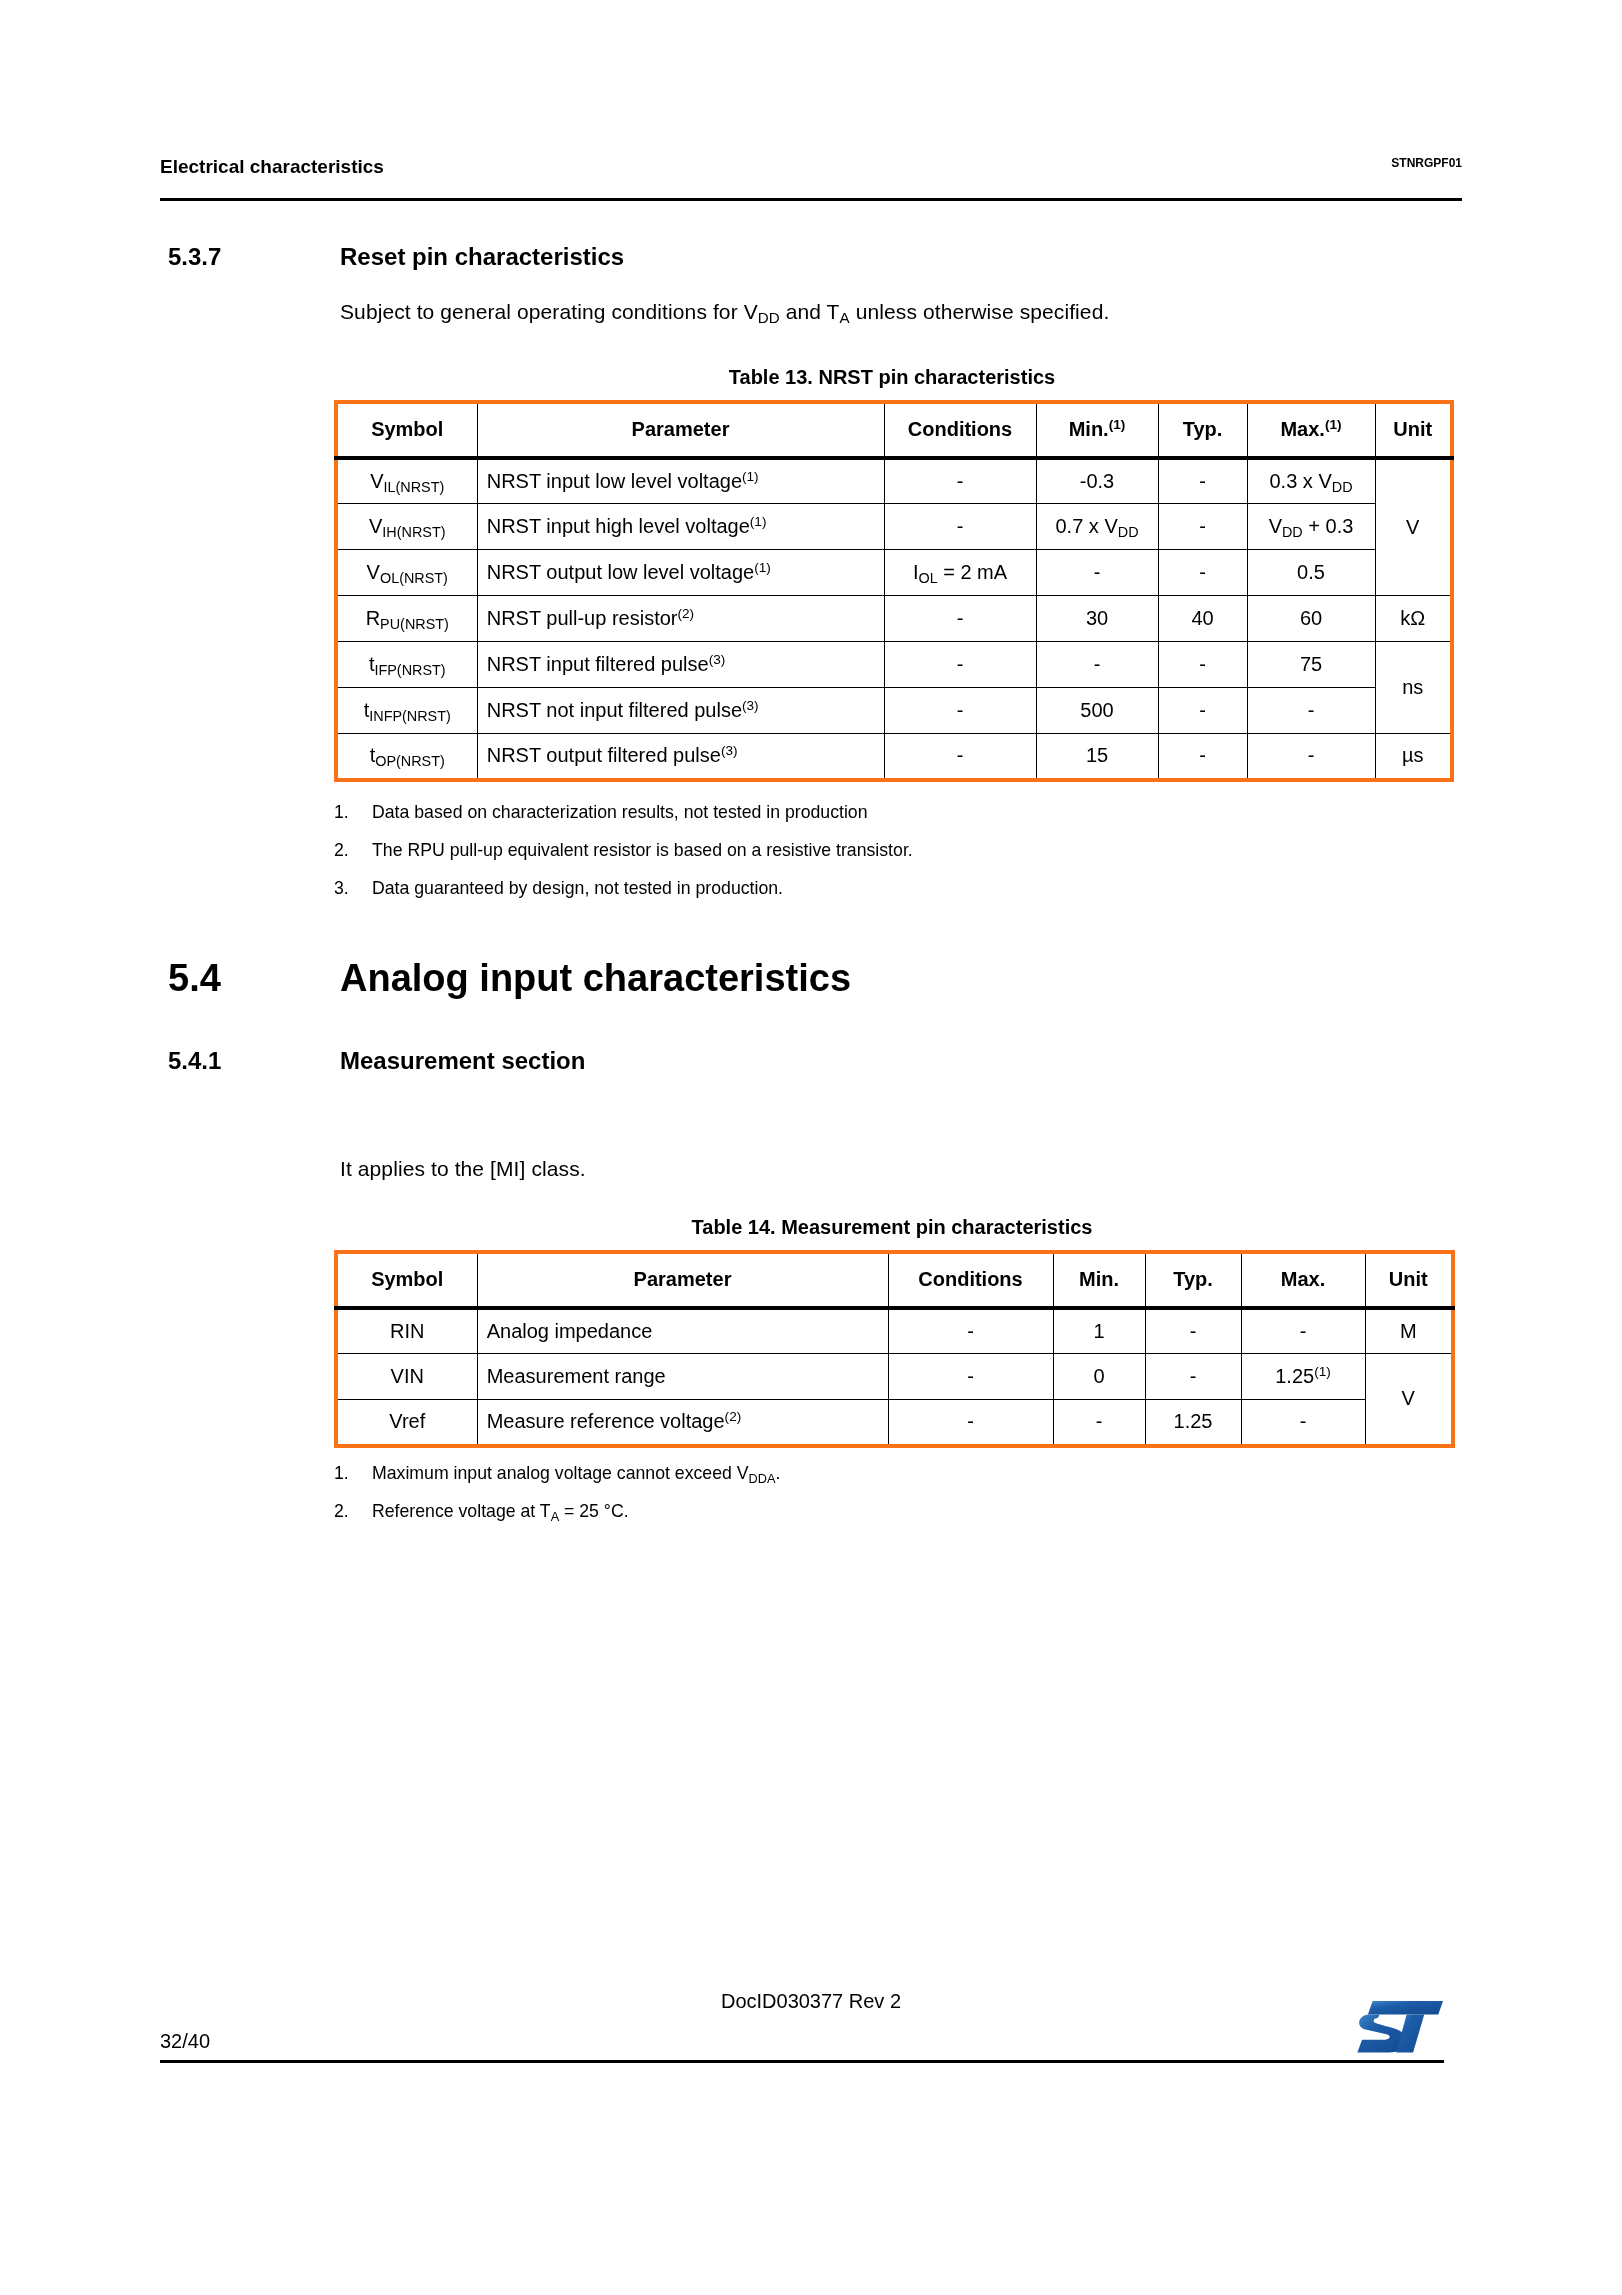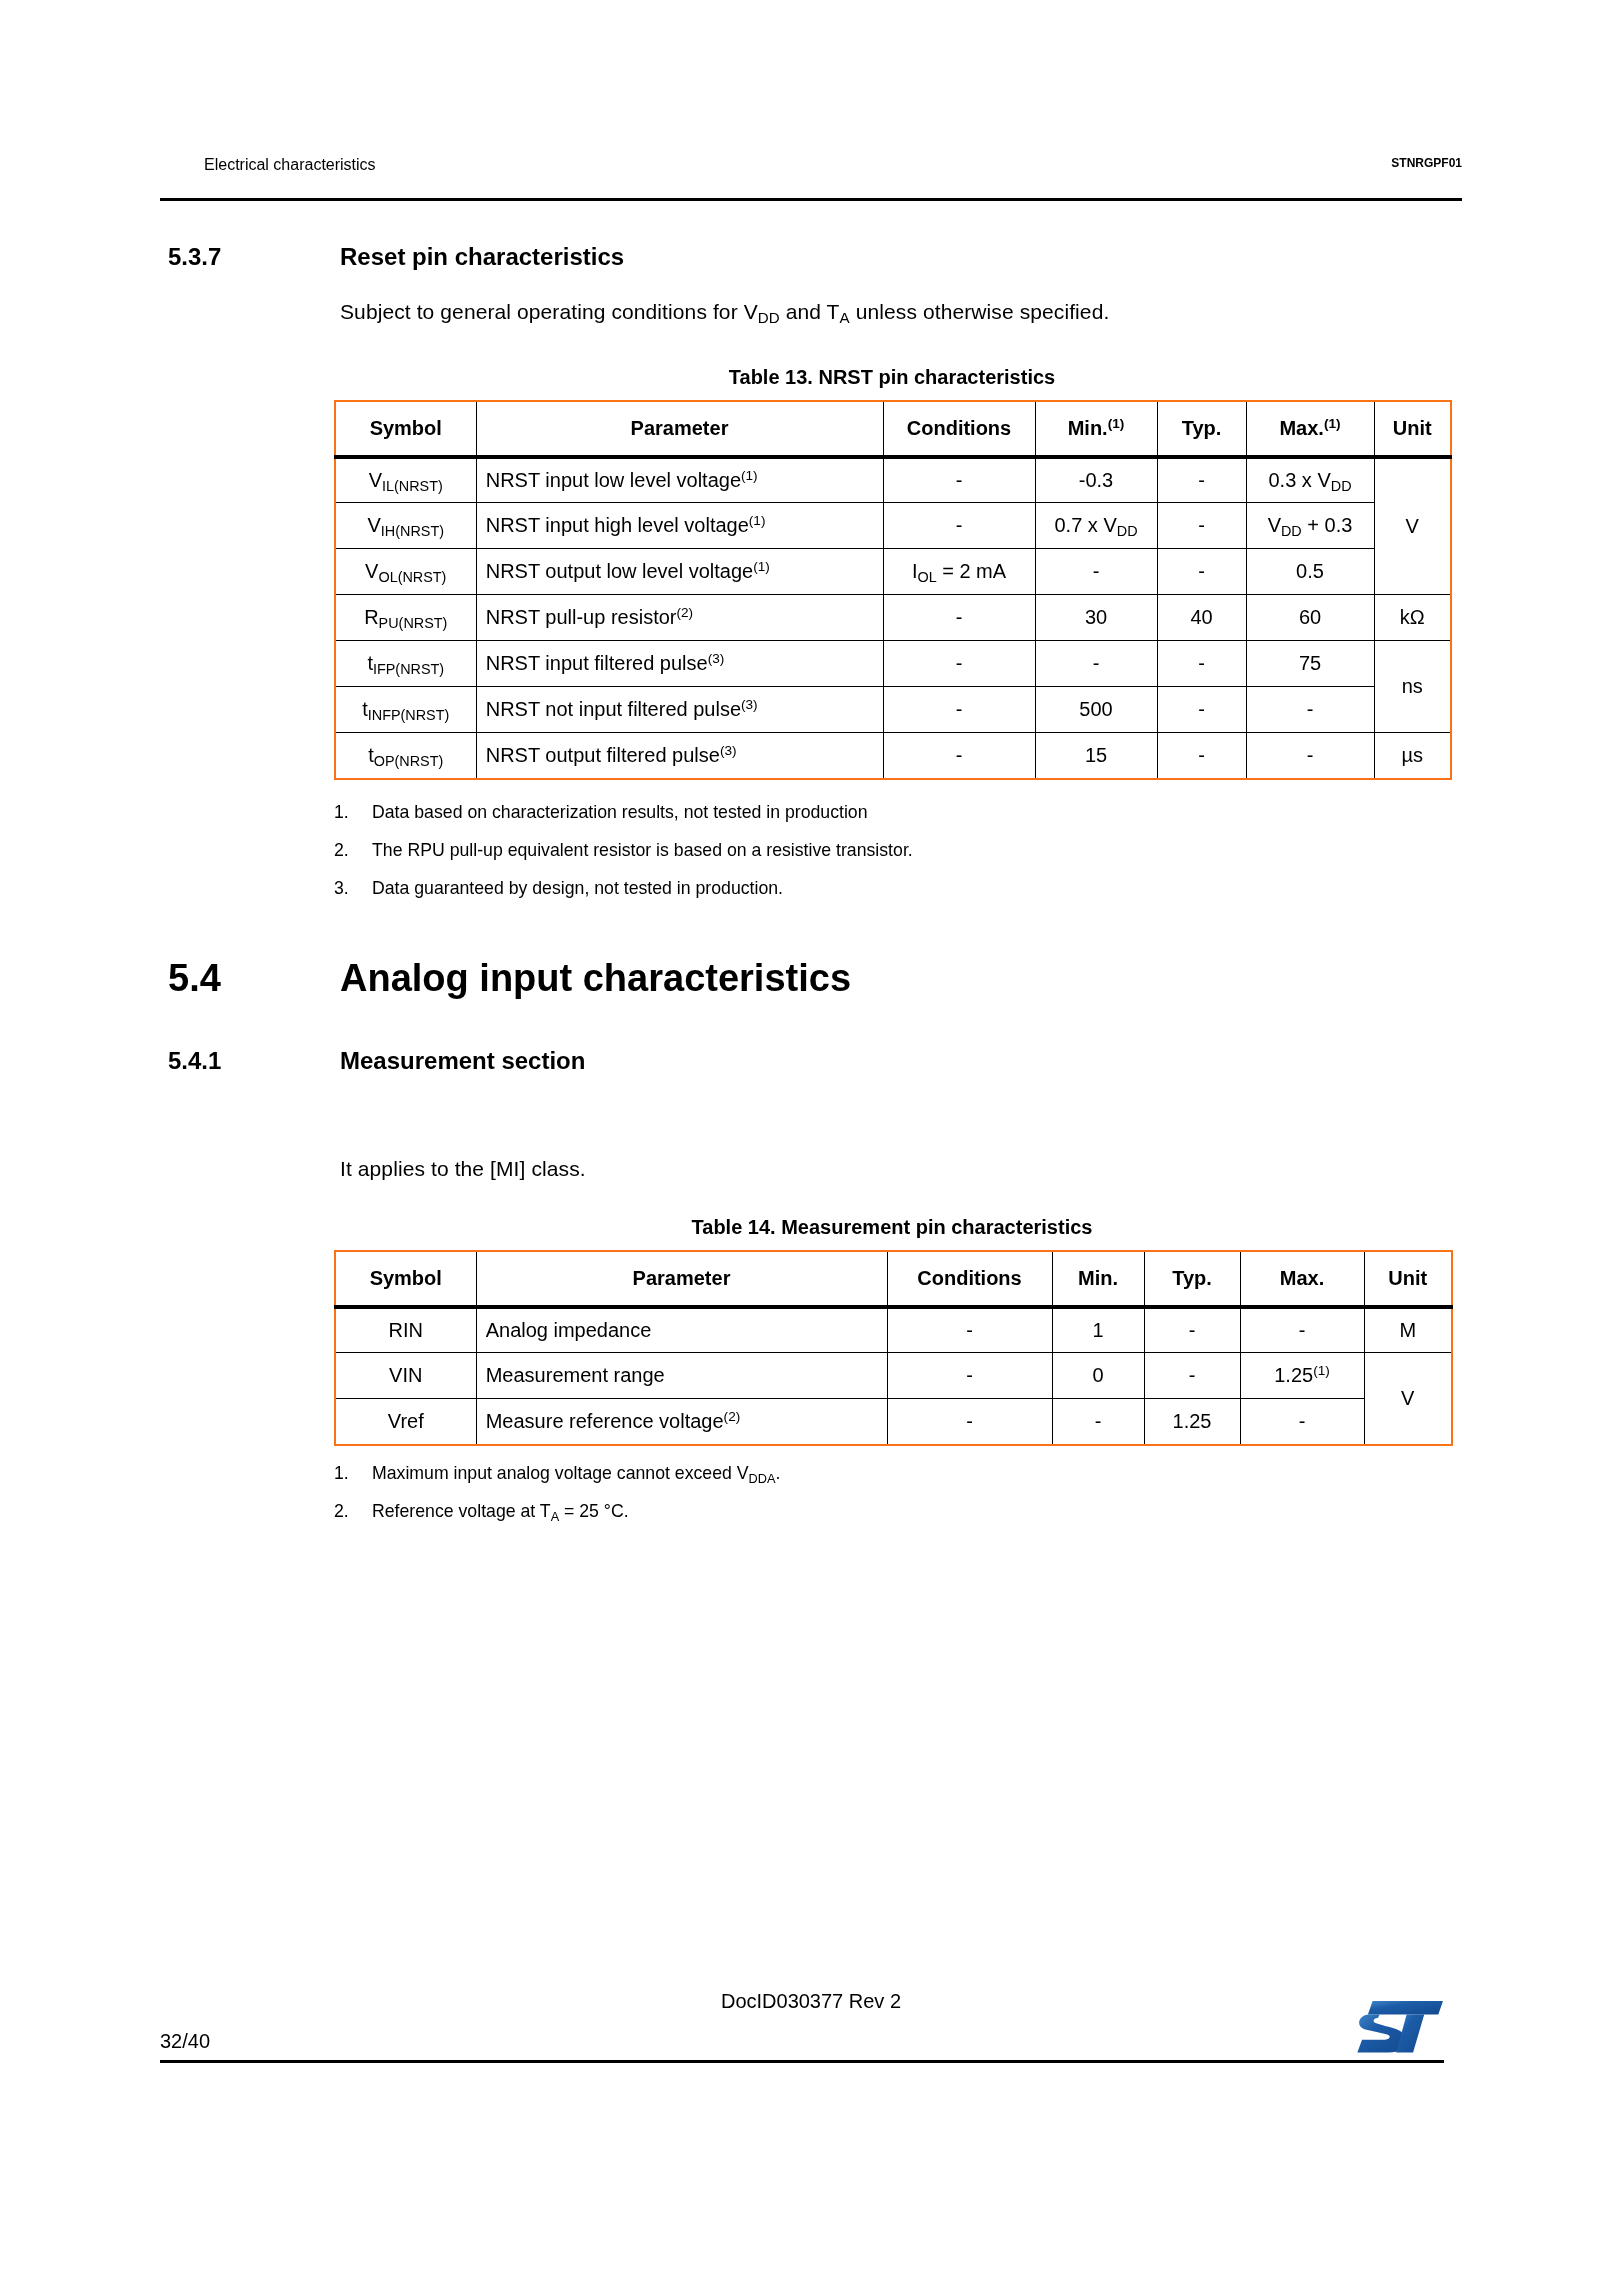--- a/index.html
+++ b/index.html
@@ -10,37 +10,37 @@
     background:#ffffff;
     color:#000;
     font-family:"Liberation Sans","DejaVu Sans",sans-serif;
     overflow:hidden;
     margin:0 auto;
   }
   sub { font-size:72%; line-height:0; vertical-align:-0.28em; }
   sup { font-size:68%; line-height:0; vertical-align:0.5em; }
 
   
-  .hdr-left  { position:absolute; left:160px; top:156px; font-size:16px; font-weight:normal;margin-left:44px; }
+  .hdr-left  { position:absolute; left:160px; top:156px; font-size:19px; font-weight:bold; }
   .hdr-right { position:absolute; right:160px; top:156px; font-size:12px; font-weight:bold; }
   .hdr-rule  { position:absolute; left:160px; top:198px; width:1302px; height:3.3px; background:#000; }
 
   
   .sec-row { position:absolute; left:0; width:1622px; }
   .sec-num   { position:absolute; left:168px; font-weight:bold; }
   .sec-title { position:absolute; left:340px; font-weight:bold; }
   .h2 .sec-num, .h2 .sec-title { font-size:24px; }
   .h1 .sec-num, .h1 .sec-title { font-size:38px; }
 
   .body-text { position:absolute; left:340px; font-size:21px; letter-spacing:0.1px; }
 
   
   .tbl-block { position:absolute; left:334px; width:1116px; }
   .tbl-title { text-align:center; font-weight:bold; font-size:20px; margin-bottom:10.5px; }
-  table { border-collapse:collapse; table-layout:fixed; width:1116px; border:2px solid #f97316; }
+  table { border-collapse:collapse; table-layout:fixed; width:1116px; border:4px solid #f97316; }
   th {
     border:1.3px solid #000; border-bottom:4.6px solid #000;
     font-size:20px; font-weight:bold; text-align:center; vertical-align:middle;
     height:56px; padding:0 3.9px;
   }
   td {
     border:1.3px solid #000;
     font-size:20px; text-align:center; vertical-align:middle;
     height:46px; padding:0 3.9px;
   }

